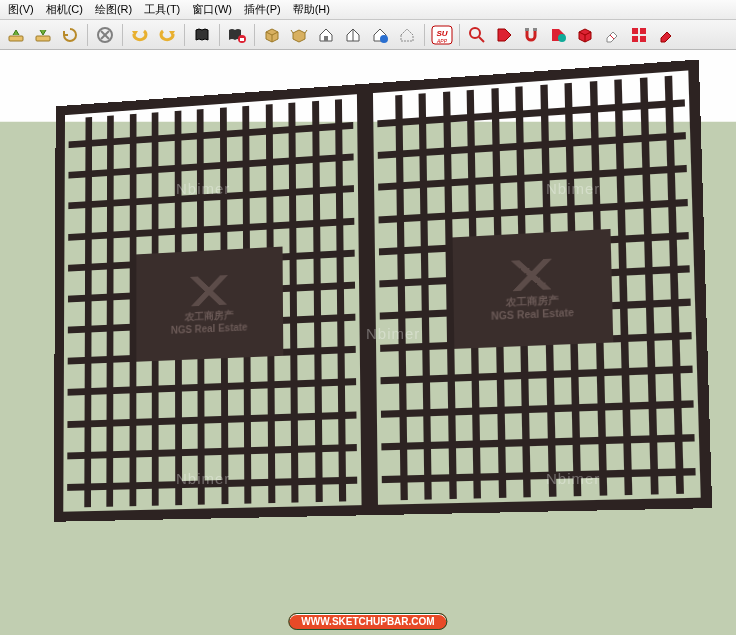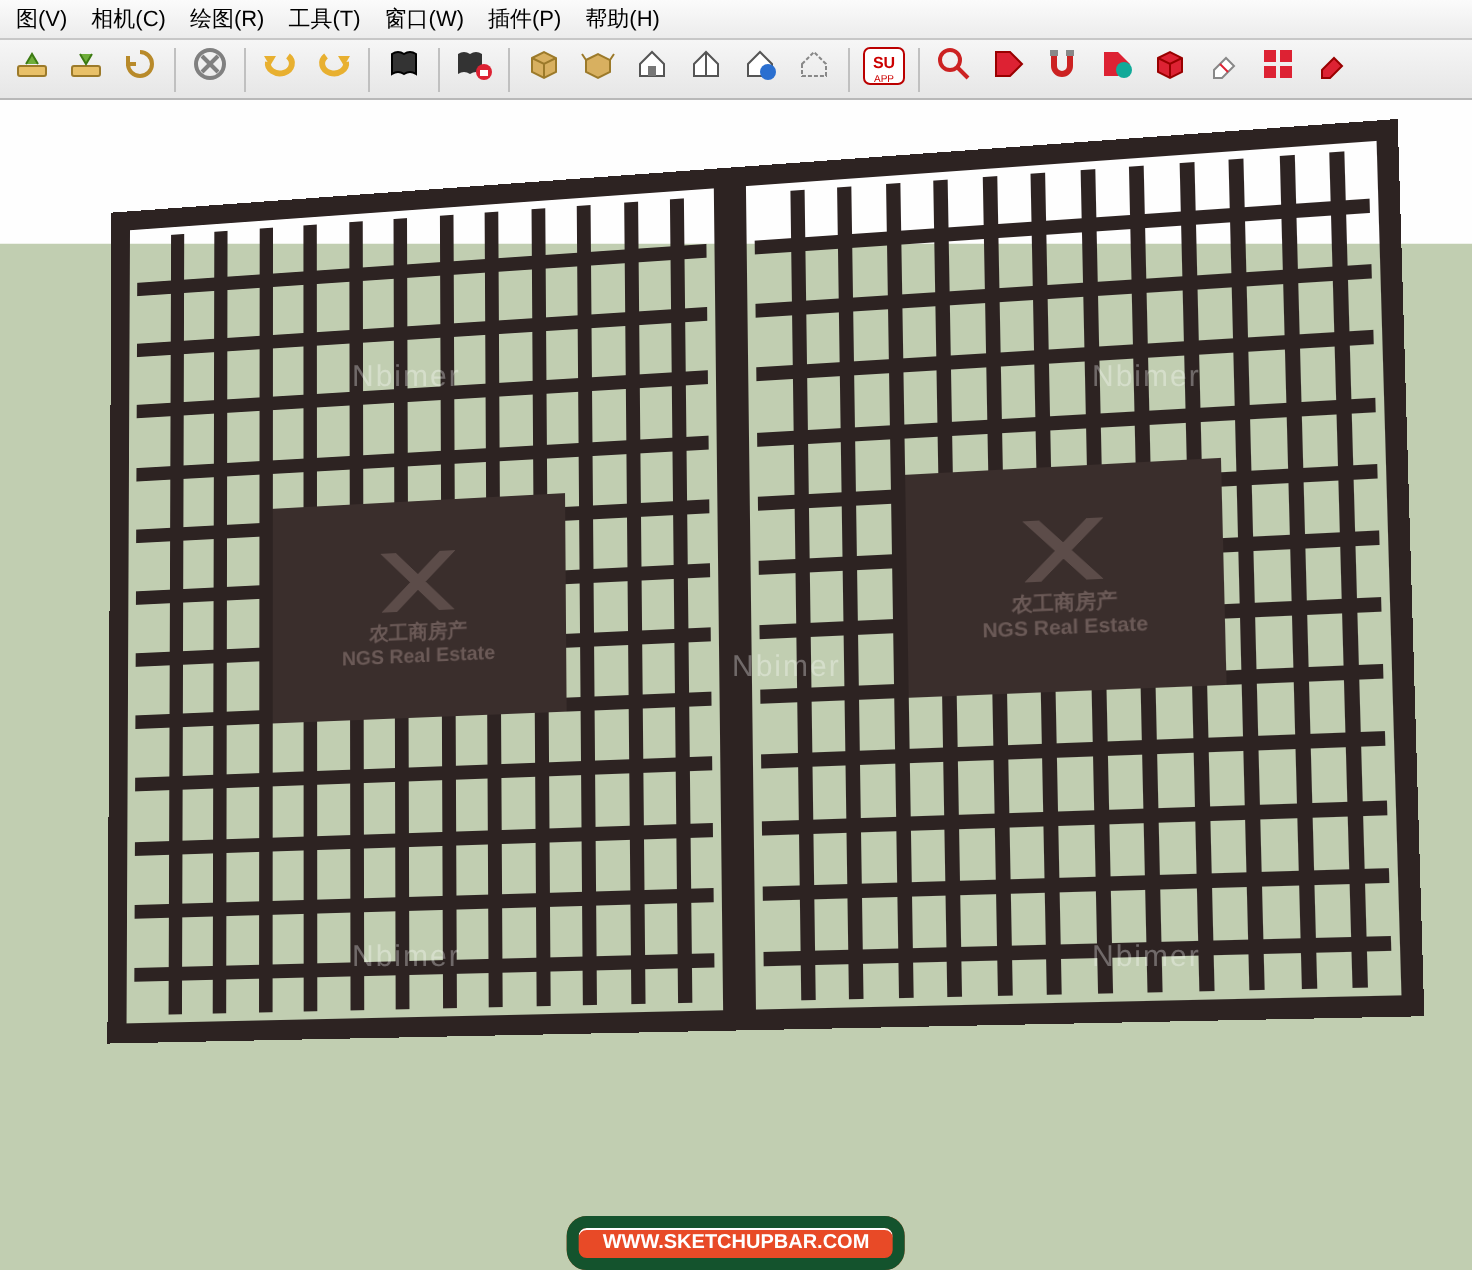--- a/index.html
+++ b/index.html
@@ -1,20 +1,20 @@
 <!DOCTYPE html>
 <html><head>
 <meta charset="utf-8">
 <style>
   * { margin: 0; padding: 0; box-sizing: border-box; font-family: Tahoma, Arial, sans-serif; }
   body { width: 736px; height: 635px; overflow: hidden; background: #fff; }
   .menubar { height: 20px; background: linear-gradient(#fbfbfb,#ececec); border-bottom: 1px solid #c7c7c7; display: flex; align-items: flex-end; font-size: 11px; padding-left: 2px; }
   .menubar span { padding: 2px 6px; cursor: default; }
   .toolbar { height: 30px; background: linear-gradient(#f6f6f6,#e6e6e6); border-bottom: 1px solid #b8b8b8; display: flex; align-items: center; padding: 2px 4px; gap: 3px; }
-  .tbtn { width: 24px; height: 24px; display:flex; align-items:flex-start; justify-content:center; border-radius:2px; }
+  .tbtn { width: 24px; height: 24px; display:flex; align-items:center; justify-content:center; border-radius:2px;font-style:italic; }
   .tsep { width:1px; height:22px; background:#c0c0c0; margin:0 2px; }
   .viewport { position: relative; width: 736px; height: 585px; overflow: hidden; }
   .sky { position:absolute; inset:0; background:#fefefe; }
   .ground { position:absolute; left:-60px; right:-60px; top:60px; bottom:-40px;
     background:#c1ceb1;
     transform: perspective(1400px) rotateX(36deg);
     transform-origin: 50% 10%;
   }
   .panel3d {
     position:absolute; left:50px; top:40px; width:640px; height:430px;
@@ -29,21 +29,21 @@
   .hline { left:0; right:0; height:7px; }
   .vline { top:0; bottom:0; width:7px; }
   .center-badge { position:absolute; left:50%; top:50%; width:150px; height:110px; transform:translate(-50%,-50%); background:#3a2e2c; display:flex; flex-direction:column; align-items:center; justify-content:center; color:#6b5a57; font-size:10px; font-weight:bold; text-align:center; }
   .center-badge .logo { width:50px; height:30px; background:
     linear-gradient(45deg, transparent 45%, #5c4c49 45%, #5c4c49 55%, transparent 55%),
     linear-gradient(-45deg, transparent 45%, #5c4c49 45%, #5c4c49 55%, transparent 55%);
     margin-bottom:4px;
   }
   .watermark { position:absolute; color:rgba(255,255,255,0.32); font-size:15px; font-weight:500; letter-spacing:1px; pointer-events:none;margin-left:26px; }
   .bottom-wm { position:absolute; left:50%; bottom:6px; transform:translateX(-50%); }
-  .bottom-wm .pill { background:#e84a27; color:#fff; padding:2px 12px; border-radius:10px; font-size:10px; font-weight:bold; border:6px solid #14532d; box-shadow:0 1px 0 #fff inset; }
+  .bottom-wm .pill { background:#e84a27; color:#fff; padding:2px 12px; border-radius:10px; font-size:10px; font-weight:bold; border:1px solid #14532d; box-shadow:0 1px 0 #fff inset; }
   svg { display:block; }
 </style>
 </head>
 <body>
 
 <div class="menubar">
   <span>图(V)</span>
   <span>相机(C)</span>
   <span>绘图(R)</span>
   <span>工具(T)</span>

